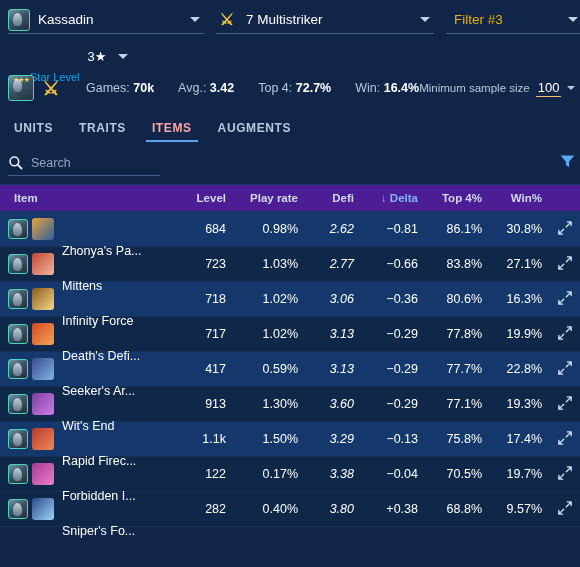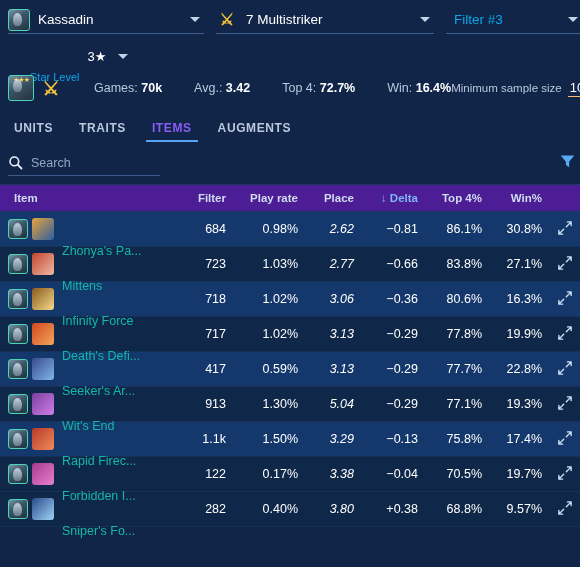--- a/index.html
+++ b/index.html
@@ -47,21 +47,21 @@
 
   .trait-icon {
     width: 22px; height: 22px; flex: 0 0 auto;
     display: flex; align-items: center; justify-content: center;
     color: #f3c13a; font-size: 16px; font-weight: bold; line-height: 1;
   }
   .fsel .label {
     margin-left: 8px; color: #ffffff; font-size: 13.5px;
     white-space: nowrap; overflow: hidden; text-overflow: ellipsis;
   }
-  .fsel .label.ph { color: #0ea5e9; }
+  .fsel .label.ph { color: #eab308; }
   .caret {
     margin-left: auto; margin-right: 4px;
     width: 0; height: 0; flex: 0 0 auto;
     border-left: 5px solid transparent;
     border-right: 5px solid transparent;
     border-top: 5px solid #c3d2e6;
   }
 
   .starrow {
     display: flex; align-items: center;
@@ -77,21 +77,21 @@
     height: 40px; padding: 0 10px 0 8px;
     background: #112548;
   }
   .statsbar .unit-icon { width: 26px; height: 26px; }
   .statsbar .stars {
     position: absolute; top: 0; left: 0; right: 0;
     text-align: center; font-size: 7px; color: #ffd54a; line-height: 7px;
     letter-spacing: -1px;
   }
   .statsbar .trait-icon { margin-left: 6px; font-size: 19px; }
-  .stat { color: #b9c8dd; font-size: 12.5px; margin-left: 32px; white-space: nowrap; }
+  .stat { color: #b9c8dd; font-size: 12.5px; margin-left: 24px; white-space: nowrap; }
   .stat b { color: #ffffff; font-weight: bold; }
   .minsample {
     margin-left: auto; display: flex; align-items: center;
     color: #b9c8dd; font-size: 11.5px; white-space: nowrap;
   }
   .minsample .num {
     color: #ffffff; font-size: 13px; margin-left: 6px;
     border-bottom: 1px solid #fdba74; padding: 0 2px 1px 2px;
   }
   .minsample .caret { margin-left: 6px; margin-right: 0;
@@ -101,21 +101,21 @@
   .tabs {
     display: flex; align-items: flex-end;
     height: 34px; padding-left: 14px;
     background: #112548;
   }
   .tab {
     color: #b9c8dd; font-size: 12px; font-weight: bold;
     letter-spacing: .6px; padding: 0 0 7px 0; margin-right: 26px;
     position: relative; cursor: pointer;
   }
-  .tab.active { color: #8b5cf6; }
+  .tab.active { color: #fca5a5; }
   .tab.active::after {
     content: ""; position: absolute; left: -6px; right: -6px; bottom: 0;
     height: 2px; background: #5aa3f0;
   }
 
   
   .searchrow {
     display: flex; align-items: center;
     height: 42px; padding: 0 4px 0 8px;
     background: #112548;
@@ -175,21 +175,21 @@
   .c-delta { width: 64px; }
   .c-top4  { width: 64px; }
   .c-win   { width: 60px; }
   .c-exp   { width: 30px; text-align: right; display:flex; justify-content:flex-end; align-items:center; }
 
   .item-icon {
     width: 22px; height: 22px; border-radius: 3px; flex: 0 0 auto;
     margin-left: 4px; overflow: hidden; position: relative;
   }
   .item-name {
-    margin-left: 8px; color: #14b8a6; font-size: 12.5px;
+    margin-left: 8px; color: #ffffff; font-size: 12.5px;
     white-space: nowrap; overflow: hidden; text-overflow: ellipsis; margin-top: 44px;
   }
   .expand { cursor: pointer; }
 </style>
 </head>
 <body>
 
 <div class="filterbar">
   <div class="fcol">
     <div style="display:flex;">
@@ -249,23 +249,23 @@
   </div>
   <span class="funnel">
     <svg width="17" height="17" viewBox="0 0 16 16">
       <path d="M1.6 2.4 h12.8 l-4.9 5.8 v5.2 l-3 -2 v-3.2 z" fill="#58a9f2"></path>
     </svg>
   </span>
 </div>
 
 <div class="thead">
   <div class="th th-item">Item</div>
-  <div class="th th-games">Filter</div>
+  <div class="th th-games">Level</div>
   <div class="th th-play">Play rate</div>
-  <div class="th th-place">Place</div>
+  <div class="th th-place">Defi</div>
   <div class="th th-delta sorted">↓ Delta</div>
   <div class="th th-top4">Top 4%</div>
   <div class="th th-win">Win%</div>
   <div class="th th-exp"></div>
 </div>
 
 <div id="tbody">
     <div class="trow odd">
       <div class="cell c-item">
         <span class="unit-icon small"></span>
@@ -362,21 +362,21 @@
       </div>
     </div>
     <div class="trow even">
       <div class="cell c-item">
         <span class="unit-icon small"></span>
         <span class="item-icon" style="background:linear-gradient(135deg,#7b3fa0,#d07fe8);"></span>
         <span class="item-name">Wit's End</span>
       </div>
       <div class="cell c-games">913</div>
       <div class="cell c-play">1.30%</div>
-      <div class="cell c-place">5.04</div>
+      <div class="cell c-place">3.60</div>
       <div class="cell c-delta">−0.29</div>
       <div class="cell c-top4">77.1%</div>
       <div class="cell c-win">19.3%</div>
       <div class="cell c-exp">
         <span class="expand"><svg width="14" height="14" viewBox="0 0 16 16">
             <path d="M15 1 L9.5 6.5 M15 1 L15 5.2 M15 1 L10.8 1" stroke="#cfe0f5" stroke-width="1.6" fill="none" stroke-linecap="round"></path>
             <path d="M1 15 L6.5 9.5 M1 15 L1 10.8 M1 15 L5.2 15" stroke="#cfe0f5" stroke-width="1.6" fill="none" stroke-linecap="round"></path>
           </svg></span>
       </div>
     </div>

